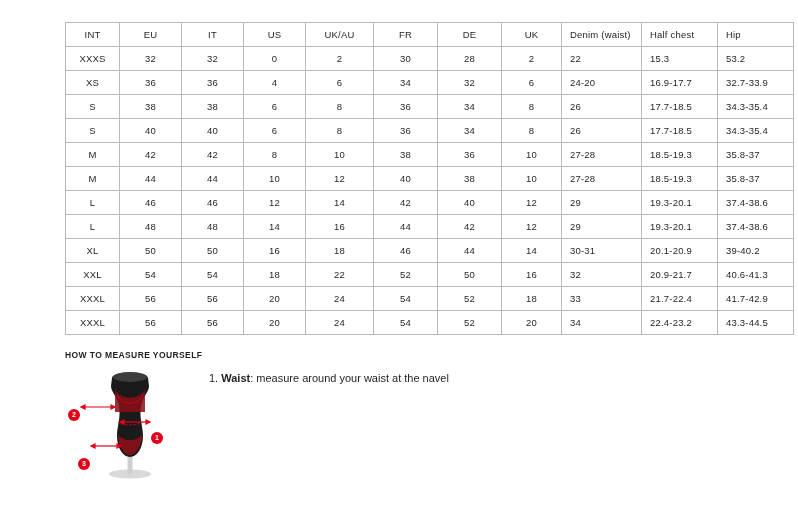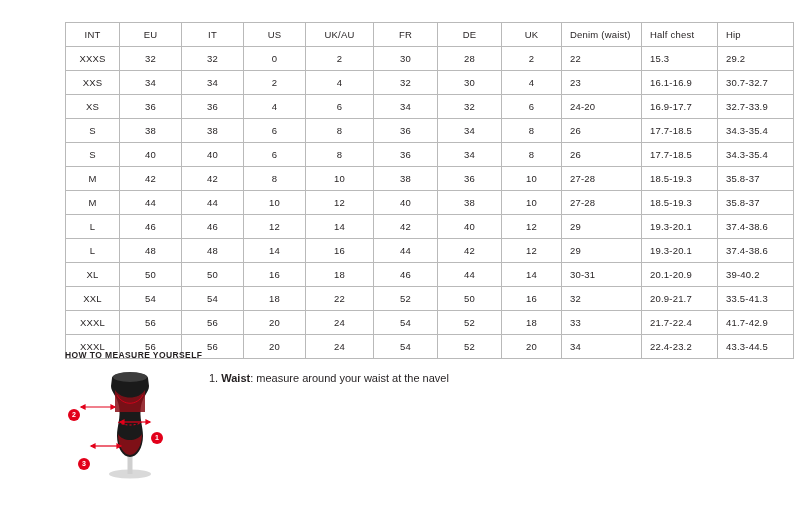--- a/index.html
+++ b/index.html
@@ -158,34 +158,21 @@
             <td>XXXS</td>
             <td>32</td>
             <td>32</td>
             <td>0</td>
             <td>2</td>
             <td>30</td>
             <td>28</td>
             <td>2</td>
             <td class="al">22</td>
             <td class="al">15.3</td>
-            <td class="al">29.2</td>
-          </tr>
-          <tr>
-            <td>XXS</td>
-            <td>34</td>
-            <td>34</td>
-            <td>2</td>
-            <td>4</td>
-            <td>32</td>
-            <td>30</td>
-            <td>4</td>
-            <td class="al">23</td>
-            <td class="al">16.1-16.9</td>
-            <td class="al">30.7-32.7</td>
+            <td class="al">53.2</td>
           </tr>
           <tr>
             <td>XS</td>
             <td>36</td>
             <td>36</td>
             <td>4</td>
             <td>6</td>
             <td>34</td>
             <td>32</td>
             <td>6</td>
@@ -288,21 +275,21 @@
             <td>XXL</td>
             <td>54</td>
             <td>54</td>
             <td>18</td>
             <td>22</td>
             <td>52</td>
             <td>50</td>
             <td>16</td>
             <td class="al">32</td>
             <td class="al">20.9-21.7</td>
-            <td class="al">33.5-41.3</td>
+            <td class="al">40.6-41.3</td>
           </tr>
           <tr>
             <td>XXXL</td>
             <td>56</td>
             <td>56</td>
             <td>20</td>
             <td>24</td>
             <td>54</td>
             <td>52</td>
             <td>18</td>

